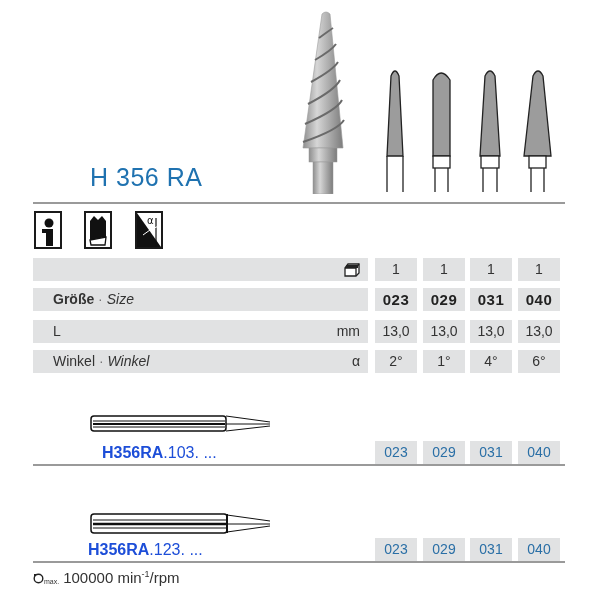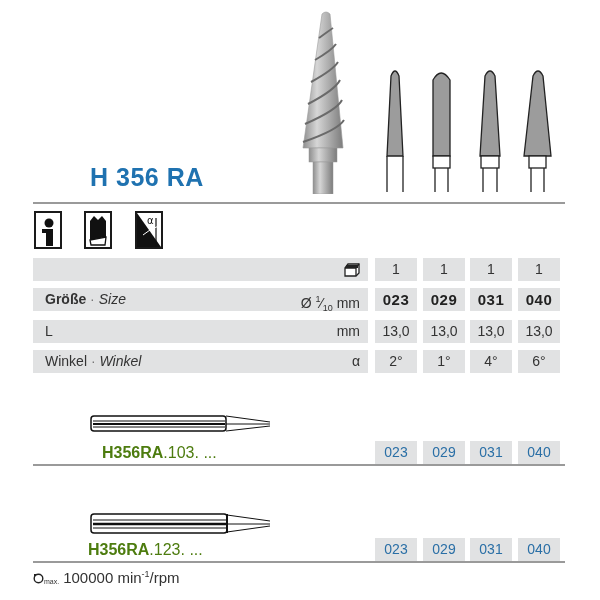--- a/index.html
+++ b/index.html
@@ -1,27 +1,27 @@
 <!DOCTYPE html>
 <html><head>
 <meta charset="utf-8">
 <style>
   html, body { margin:0; padding:0; background:#ffffff; }
   body { width:600px; height:600px; position:relative; overflow:hidden;
          font-family:"Liberation Sans", "DejaVu Sans", sans-serif; color:#333; }
   .abs { position:absolute; }
-  .title { left:90px; top:163px; font-size:25px; font-weight:bold; color:#1f72b0; letter-spacing:0.5px; }
+  .title { left:90px; top:163px; font-size:25px; font-weight:normal; color:#1f72b0; letter-spacing:0.5px; }
   .rule { position:absolute; height:2px; background:#9a9a9a; }
   .icon-box { position:absolute; width:28px; height:38px; border:2px solid #1a1a1a; background:#fff; box-sizing:border-box; }
-  .row-label { position:absolute; left:33px; width:335px; height:23px; background:#e1e2e3; box-sizing:border-box; font-size:14px; line-height:23px; padding-left:12px; color:#333; }
+  .row-label { position:absolute; left:33px; width:335px; height:23px; background:#e1e2e3; box-sizing:border-box; font-size:14px; line-height:23px; padding-left:20px; color:#333; }
   .row-label .unit { position:absolute; right:8px; top:0; }
   .cell { position:absolute; width:42px; height:23px; background:#e1e2e3; font-size:14px; line-height:23px; text-align:center; color:#333; }
   .cell.bold { font-weight:bold; font-size:15px; letter-spacing:0.5px; color:#222; }
   .cell.blue { color:#2a6fa6; font-size:14px; }
-  .order-label { position:absolute; font-size:16px; color:#4d7c0f; }
+  .order-label { position:absolute; font-size:16px; color:#1d4ed8; }
   .order-label b { font-weight:bold; }
   .footer { position:absolute; left:33px; top:569px; font-size:15px; color:#333; }
   .footer sup { font-size:9px; }
   .max { font-size:7px; vertical-align:-1px; margin-right:4px; }
 </style>
 </head>
 <body>
 
 <div class="abs title">H 356 RA</div>
 
@@ -104,21 +104,20 @@
       </svg>
   </span>
 </div>
 <div class="cell" style="left:375px;top:258px;">1</div>
 <div class="cell" style="left:423px;top:258px;">1</div>
 <div class="cell" style="left:470px;top:258px;">1</div>
 <div class="cell" style="left:518px;top:258px;">1</div>
 
 <div class="row-label" style="top:288px;">
   <b>Größe</b><span style="color:#777"> · </span><i>Size</i>
-  <span class="unit"><span>Ø</span> <sup style="font-size:9px">1</sup>⁄<sub style="font-size:9px">10</sub> <span>mm</span></span>
 </div>
 <div class="cell bold" style="left:375px;top:288px;">023</div>
 <div class="cell bold" style="left:423px;top:288px;">029</div>
 <div class="cell bold" style="left:470px;top:288px;">031</div>
 <div class="cell bold" style="left:518px;top:288px;">040</div>
 
 <div class="row-label" style="top:320px;">
   <span>L</span>
   <span class="unit">mm</span>
 </div>

